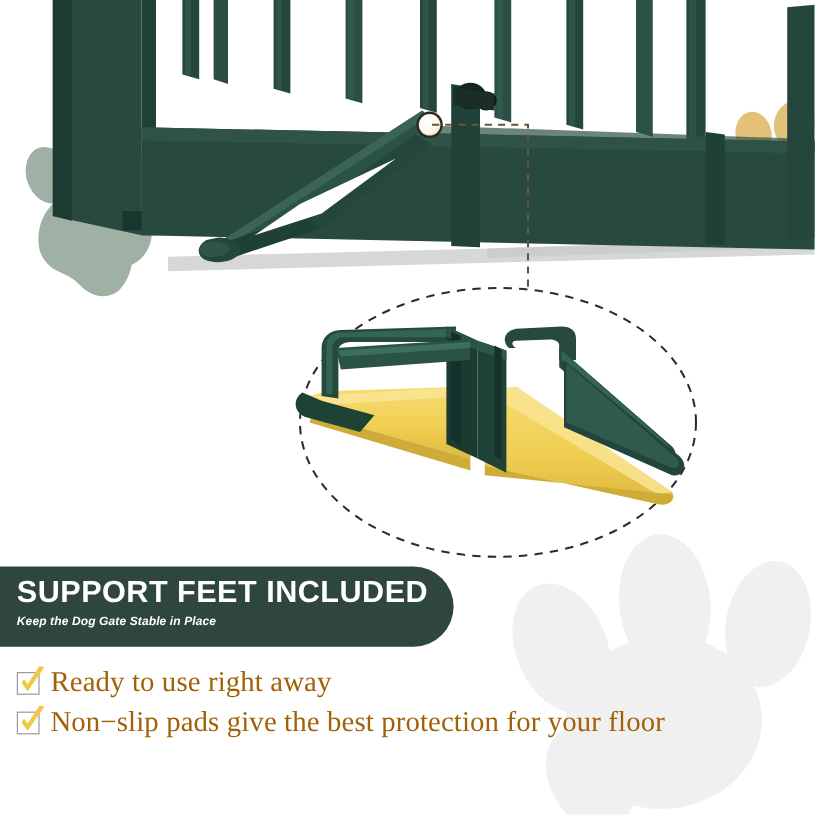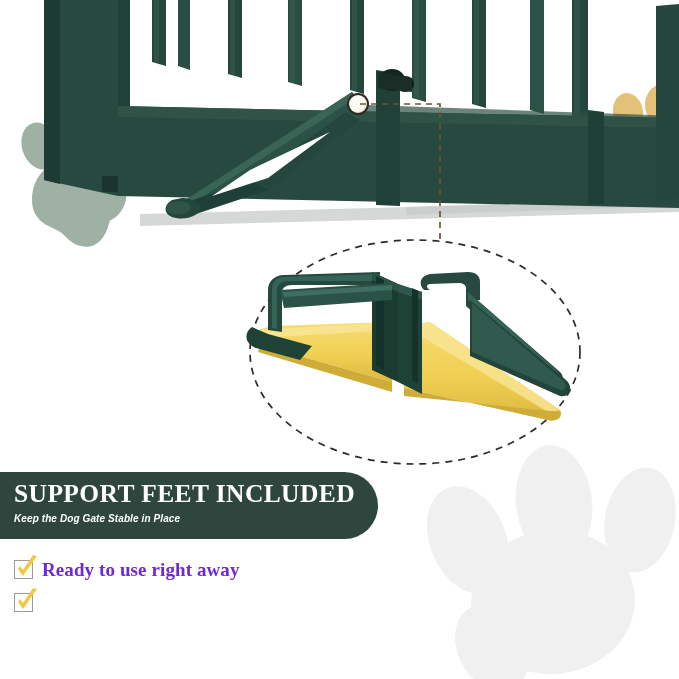--- a/index.html
+++ b/index.html
@@ -24,21 +24,21 @@
     top: 472px;
     width: 392px;
     height: 67px;
     background: #2e463e;
     border-radius: 0 34px 34px 0;
     box-sizing: border-box;
     padding: 7px 0 0 28px;
   }
   #banner-title {
     color: #ffffff;
-    font-family: Liberation Serif, serif;
+    font-family: Liberation Sans, sans-serif;
     font-weight: bold;
     font-size: 25.5px;
     letter-spacing: 0.4px;
     line-height: 30px;
     white-space: nowrap;
   }
   #banner-sub {
     color: #ffffff;
     font-family: "Liberation Sans", sans-serif;
     font-weight: bold;
@@ -68,23 +68,23 @@
     height: 19px;
     flex: 0 0 19px;
     border: 1.4px solid #9b9b9b;
     background: #ffffff;
     box-sizing: border-box;
     margin-right: 9px;
   }
   .check-box svg { position: absolute; left: 1px; top: -6px; overflow: visible; }
   .feature-text {
     font-family: "Liberation Serif", serif;
-    font-weight: bold;
-    font-size: 19px;
-    color: #6d28d9;
+    font-weight: normal;
+    font-size: 24px;
+    color: #a16207;
     white-space: nowrap;
     letter-spacing: 0.1px;
   }
 </style>
 </head>
 <body>
 
 <div id="page">
 
   <svg class="layer" viewBox="0 0 679 679" width="679" height="679" xmlns="http://www.w3.org/2000/svg">
@@ -261,17 +261,18 @@
       <span class="feature-text">Ready to use right away</span>
     </div>
 
 
     <div class="feature-row">
       <span class="check-box">
         <svg width="24" height="26" viewBox="0 0 24 26">
           <path d="M2 14 L7 21 L21 1 L17 0 L7 15 L4 11 Z" fill="#f2c744"></path>
         </svg>
       </span>
+      <span class="feature-text">Non−slip pads give the best protection for your floor</span>
     </div>
 
   </div>
 
 </div>
 
 </body></html>

